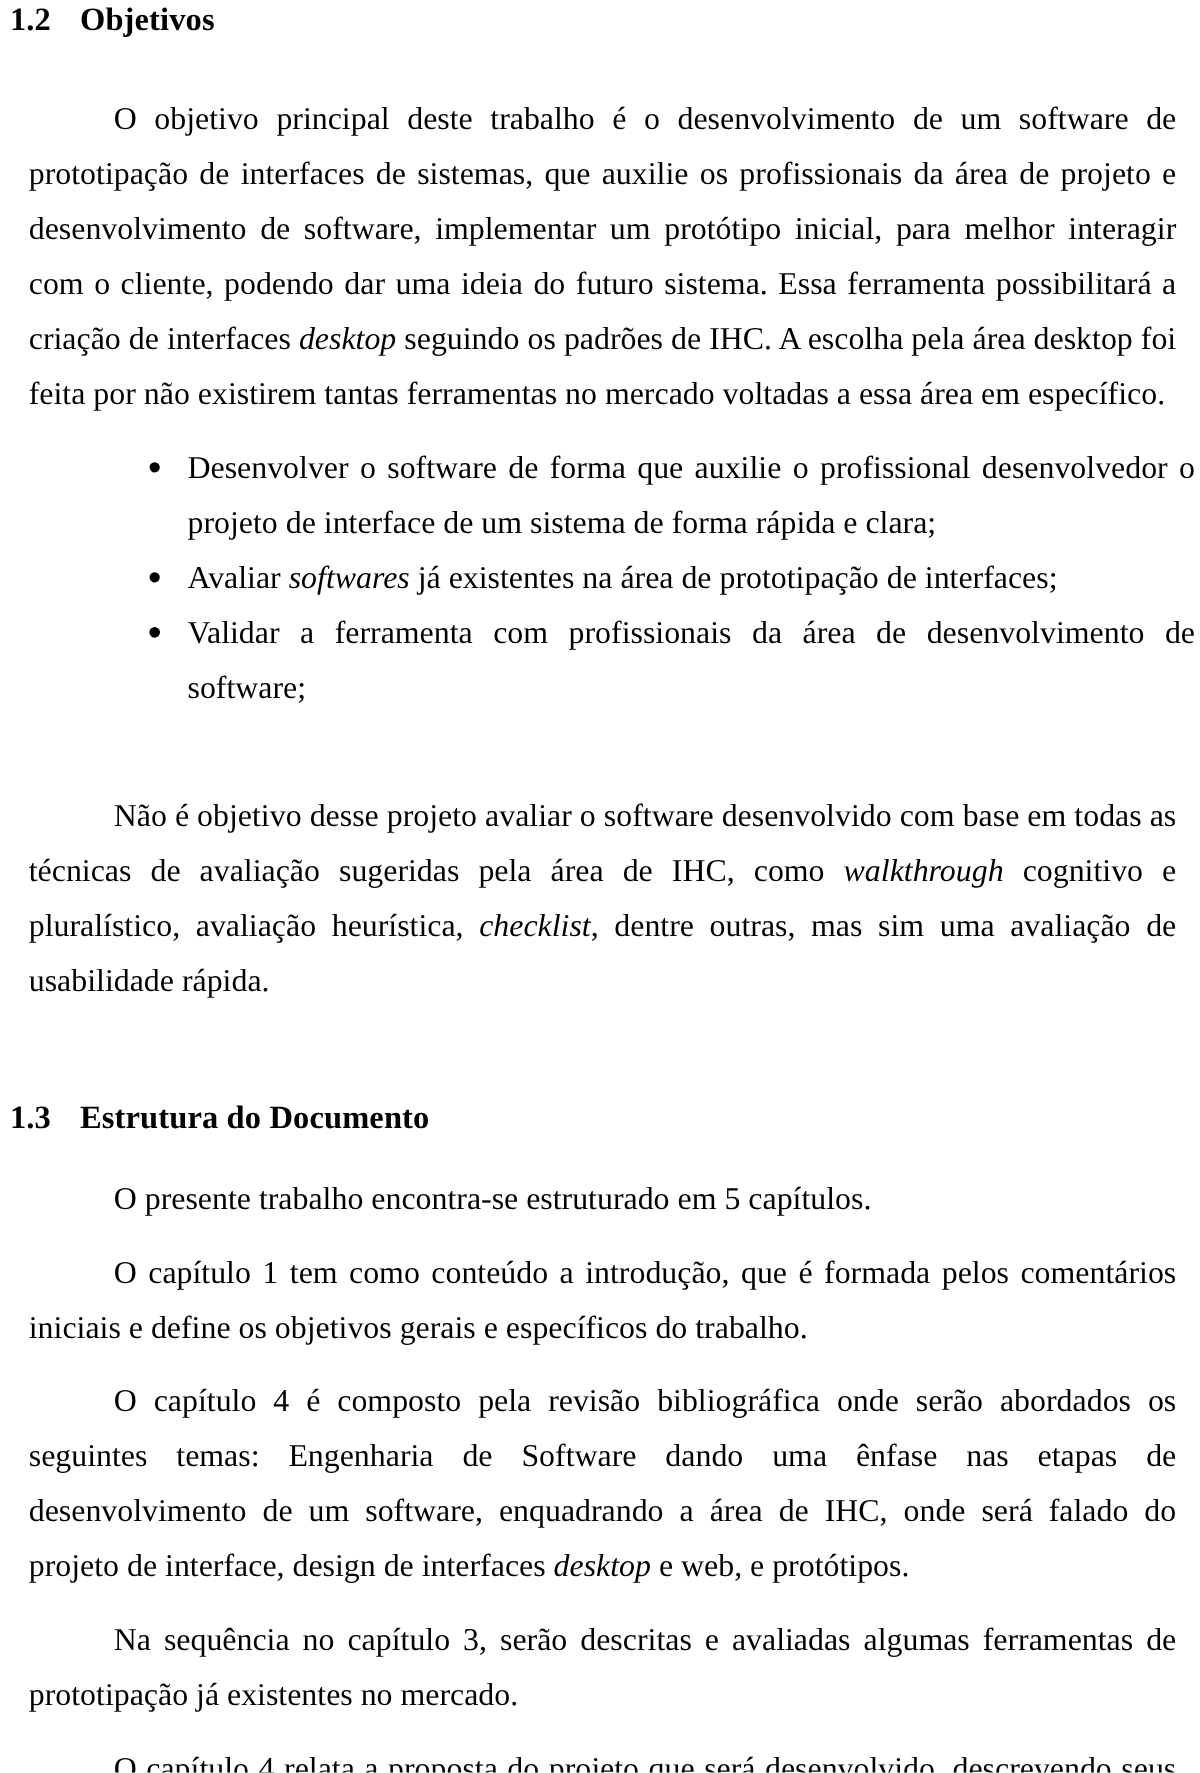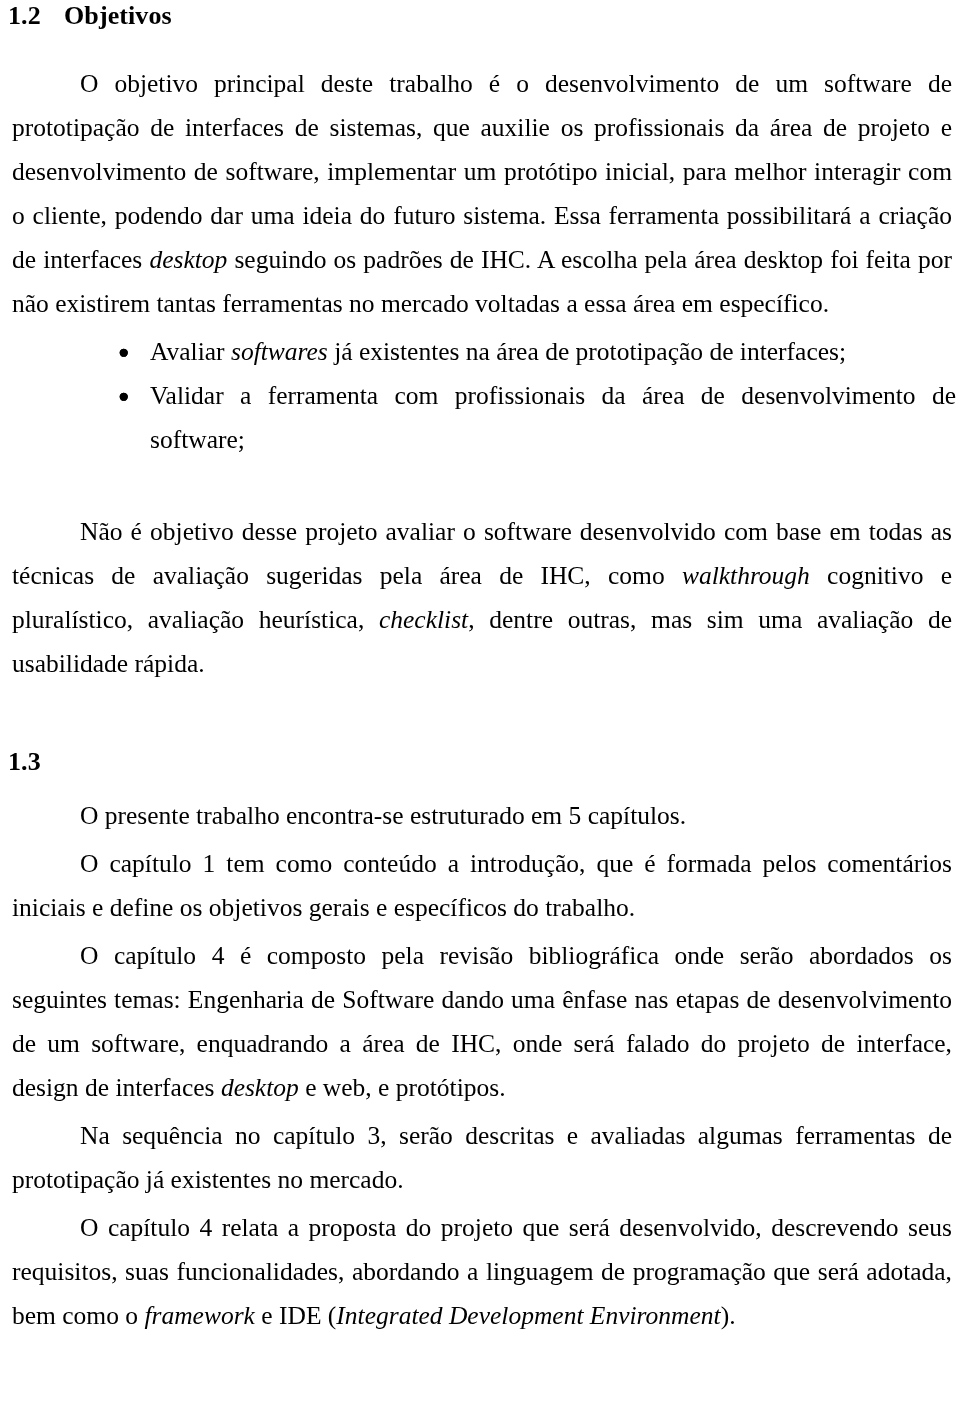--- a/index.html
+++ b/index.html
@@ -39,21 +39,21 @@
     flex: 0 0 56px;
   }
   .section-heading .title {
     display: inline-block;
   }
   p.body-text {
     font-size: 25.5px;
     line-height: 44px;
     text-align: justify;
     text-justify: inter-word;
-    margin: 4px;
+    margin: 15px;
     text-indent: 68px;
     hyphens: none;
   }
   em, .it {
     font-style: italic;
   }
   ul.objectives {
     list-style: none;
     margin: 0;
     padding: 0;
@@ -90,41 +90,42 @@
       <span class="title">Objetivos</span>
   </h2>
 
   <div class="gap-md"></div>
 
   <p class="body-text"><span>O objetivo principal deste trabalho é o desenvolvimento de um software de prototipação de interfaces de sistemas, que auxilie os profissionais da área de projeto e desenvolvimento de software, implementar um protótipo inicial, para melhor interagir com o cliente, podendo dar uma ideia do futuro sistema. Essa ferramenta possibilitará a criação de interfaces </span><em>desktop</em><span> seguindo os padrões de IHC. A escolha pela área desktop foi feita por não existirem tantas ferramentas no mercado voltadas a essa área em específico.</span></p>
 
 
   <ul class="objectives">
     <li>
-      <span class="bullet">●</span><em></em><span></span>
+      <span class="bullet">●</span><span>Desenvolver o software de forma que auxilie o profissional desenvolvedor o projeto de interface de um sistema de forma rápida e clara;</span><em></em><span></span>
     </li>
     <li>
       <span class="bullet">●</span><span>Avaliar </span><em>softwares</em><span> já existentes na área de prototipação de interfaces;</span>
     </li>
     <li>
       <span class="bullet">●</span><em></em><span></span>
     </li>
     <li>
       <span class="bullet">●</span><span>Validar a ferramenta com profissionais da área de desenvolvimento de software;</span><em></em><span></span>
     </li>
   </ul>
 
   <div class="gap-lg"></div>
 
   <p class="body-text"><span>Não é objetivo desse projeto avaliar o software desenvolvido com base em todas as técnicas de avaliação sugeridas pela área de IHC, como </span><em>walkthrough</em><span> cognitivo e pluralístico, avaliação heurística, </span><em>checklist</em><span>, dentre outras, mas sim uma avaliação de usabilidade rápida.</span></p>
 
   <div class="gap-xl"></div>
 
   <h2 class="section-heading">
     <span class="num">1.3</span>
+      <span class="title">Estrutura do Documento</span>
   </h2>
 
   <div class="gap-sm"></div>
 
   <p class="body-text">O presente trabalho encontra-se estruturado em 5 capítulos.</p>
 
   <p class="body-text">O capítulo 1 tem como conteúdo a introdução, que é formada pelos comentários iniciais e define os objetivos gerais e específicos do trabalho.</p>
 
   <p class="body-text"><span>O capítulo 4 é composto pela revisão bibliográfica onde serão abordados os seguintes temas: Engenharia de Software dando uma ênfase nas etapas de desenvolvimento de um software, enquadrando a área de IHC, onde será falado do projeto de interface, design de interfaces </span><em>desktop</em><span> e web, e protótipos.</span></p>
 

